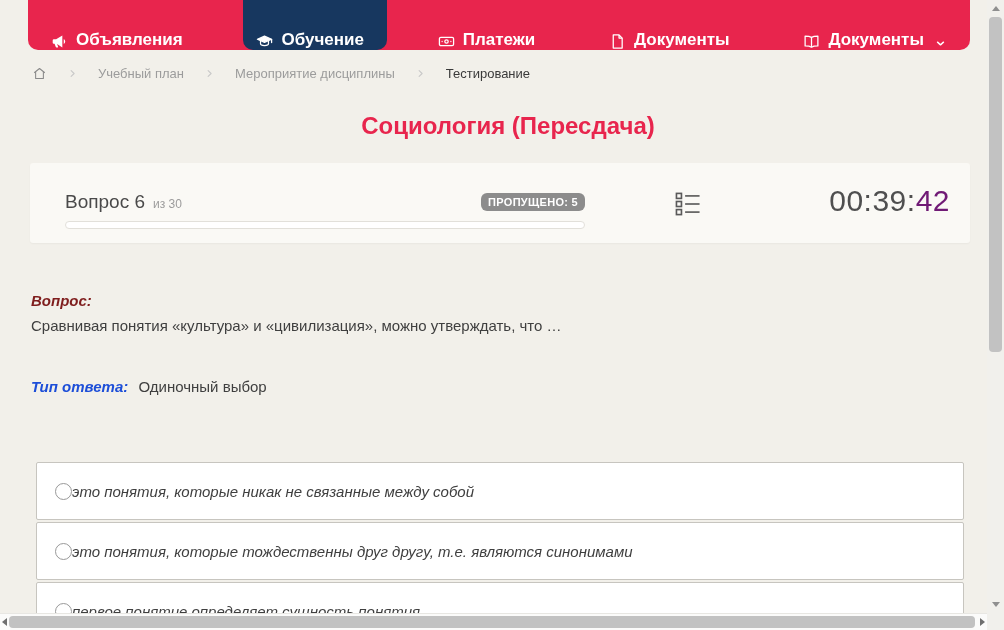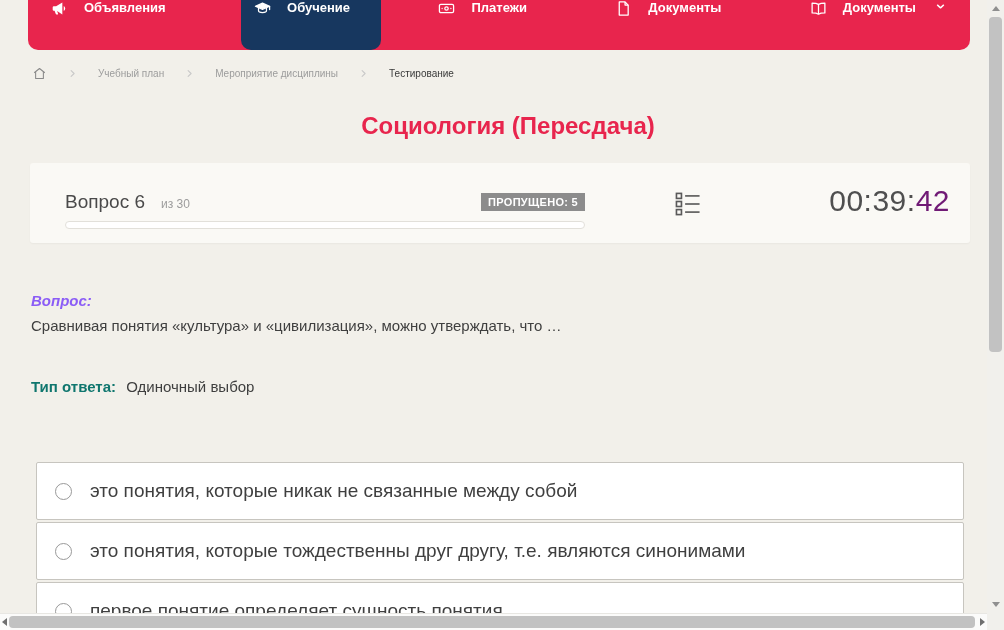--- a/index.html
+++ b/index.html
@@ -20,34 +20,34 @@
     color:var(--text);
   }
   
   .navbar{
     position:absolute;left:28px;top:0;width:942px;height:50px;
     background:var(--red);border-radius:0 0 10px 10px;
     display:flex;align-items:stretch;justify-content:space-between;
     padding:0 10px;
   }
   .nav-item{
-    display:flex;align-items:flex-start;gap:16px;padding:0 13px;
-    color:#fff;font-size:13px;font-weight:bold;white-space:nowrap;
+    display:flex;align-items:flex-end;gap:8px;padding:0 13px;
+    color:#fff;font-size:17px;font-weight:bold;white-space:nowrap;
     cursor:pointer;border-radius:0 0 10px 10px;
   }
   .nav-item.active{background:var(--navy);}
   .nav-icon{display:flex;align-items:center;}
   .nav-icon svg{width:17px;height:17px;display:block;}
   .nav-caret{display:flex;align-items:center;margin-left:2px;}
   .nav-caret svg{width:13px;height:13px;display:block;}
   
   .breadcrumb{
     position:absolute;left:32px;top:62px;height:22px;
     display:flex;align-items:center;gap:20px;
-    font-size:10px;color:var(--muted);
+    font-size:13px;color:var(--muted);
   }
   .crumb-home{display:flex;align-items:center;color:#8A8A8A;cursor:pointer;}
   .crumb-home svg{width:15px;height:15px;}
   .crumb-sep{display:flex;align-items:center;color:#C9C9C9;}
   .crumb-sep svg{width:11px;height:11px;}
   .crumb{cursor:pointer;}
   .crumb.current{color:#3A3A3A;cursor:default;}
   
   .page-title{
     position:absolute;left:0;top:112px;width:1000px;text-align:center;
@@ -55,55 +55,55 @@
   }
   
   .card{
     position:absolute;left:30px;top:163px;width:940px;height:80px;
     background:var(--card);border-radius:3px;box-shadow:0 1px 2px rgba(0,0,0,.04);
   }
   .card-left{position:absolute;left:35px;top:28px;width:520px;}
   .card-row1{display:flex;align-items:center;justify-content:space-between;}
   .qnum-group{display:flex;align-items:baseline;}
   .qnum{font-size:19px;color:#4A4A4A;}
-  .qof{font-size:12px;color:var(--muted);margin-left:16px;}
+  .qof{font-size:12px;color:var(--muted);margin-left:8px;}
   .badge{
     background:var(--badge);color:#fff;font-size:11px;font-weight:bold;
-    padding:3px 7px;border-radius:0;letter-spacing:.3px;white-space:nowrap;
+    padding:3px 7px;border-radius:6px;letter-spacing:.3px;white-space:nowrap;
   }
   .progress{
     margin-top:8px;height:8px;background:#fff;
     border:1px solid #E2E0DA;border-radius:5px;overflow:hidden;
   }
   .progress-fill{height:100%;width:0;background:var(--red);border-radius:5px;}
   .qlist-icon{position:absolute;left:645px;top:28px;cursor:pointer;}
   .qlist-icon svg{width:26px;height:26px;display:block;}
   .timer{
     position:absolute;right:20px;top:21px;
     font-size:30px;color:#4F4F4F;letter-spacing:.5px;
   }
   .timer .secs{color:#701a75;}
   
-  .q-label{position:absolute;left:31px;top:292px;font-size:15px;font-weight:bold;font-style:italic;color:#8b5cf6;}
+  .q-label{position:absolute;left:31px;top:292px;font-size:15px;font-weight:bold;font-style:italic;color:#7f1d1d;}
   .q-text{position:absolute;left:31px;top:317px;width:930px;font-size:15px;color:var(--text);}
   .q-type{position:absolute;left:31px;top:378px;font-size:15px;color:var(--text);}
-  .q-type .tlabel{font-weight:bold;color:#0f766e;}
+  .q-type .tlabel{font-weight:bold;font-style:italic;color:#1d4ed8;}
   .q-type .tvalue{margin-left:6px;}
   
   .answers{position:absolute;left:36px;top:462px;width:928px;}
   .option{
     height:58px;margin-bottom:2px;background:#fff;
     border:1px solid #C7C5BF;border-radius:2px;
     display:flex;align-items:center;padding:0 18px;cursor:pointer;
   }
   .radio{
     width:17px;height:17px;border:1px solid #999;border-radius:50%;
     background:#fff;flex:none;
   }
-  .option-label{margin-left:18px;font-size:19px;color:var(--text);}
+  .option-label{font-size:15px;color:var(--text);font-style:italic;}
   
   .vscroll{position:absolute;right:0;top:0;width:17px;height:613px;background:#F1F0EC;}
   .vthumb{position:absolute;left:2px;top:17px;width:13px;height:335px;background:#C2C2C2;border-radius:4px;}
   .varrow{position:absolute;left:0;width:17px;height:17px;display:flex;align-items:center;justify-content:center;cursor:pointer;}
   .varrow.up{top:0;}
   .varrow.down{bottom:0;}
   .hscroll{position:absolute;left:0;top:613px;width:987px;height:17px;background:#FBFBFA;border-top:1px solid #E8E7E3;}
   .hthumb{position:absolute;left:9px;top:2px;width:966px;height:12px;background:#C2C2C2;border-radius:4px;}
   .harrow{position:absolute;top:0;width:9px;height:16px;display:flex;align-items:center;justify-content:center;cursor:pointer;}
   .harrow.left{left:0;}

